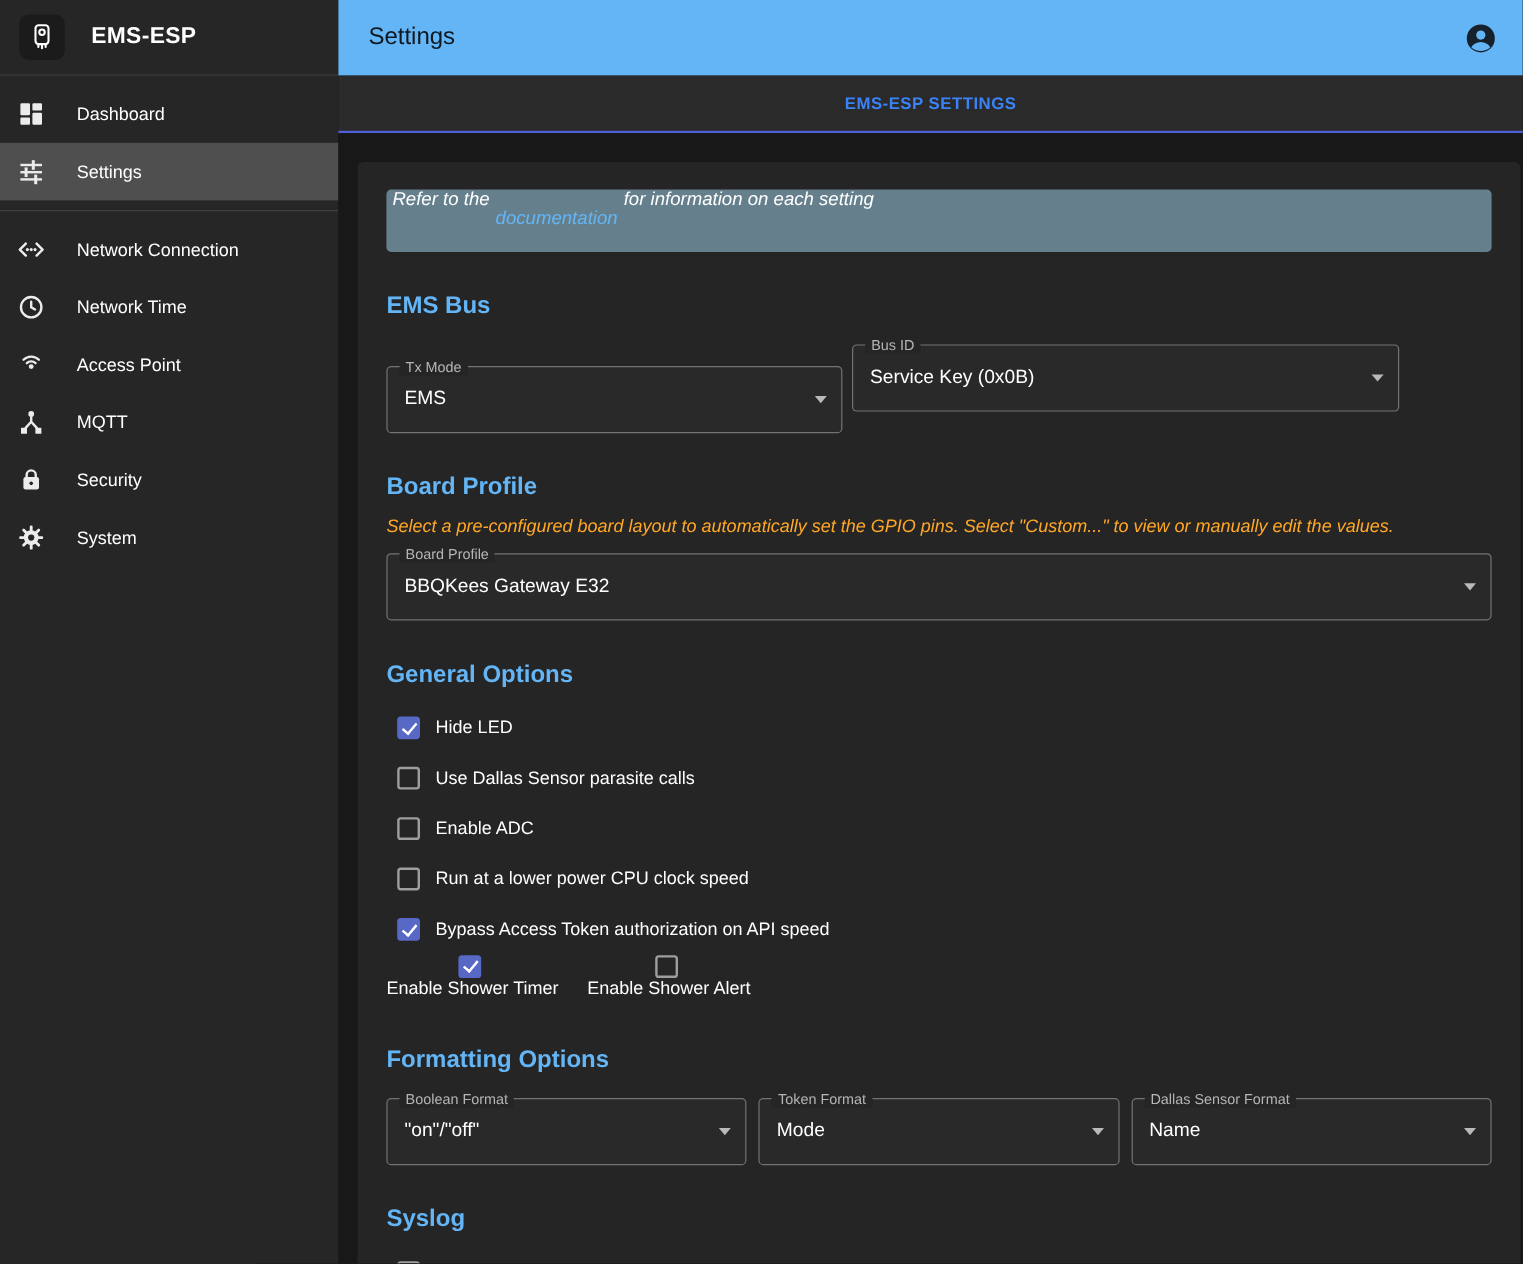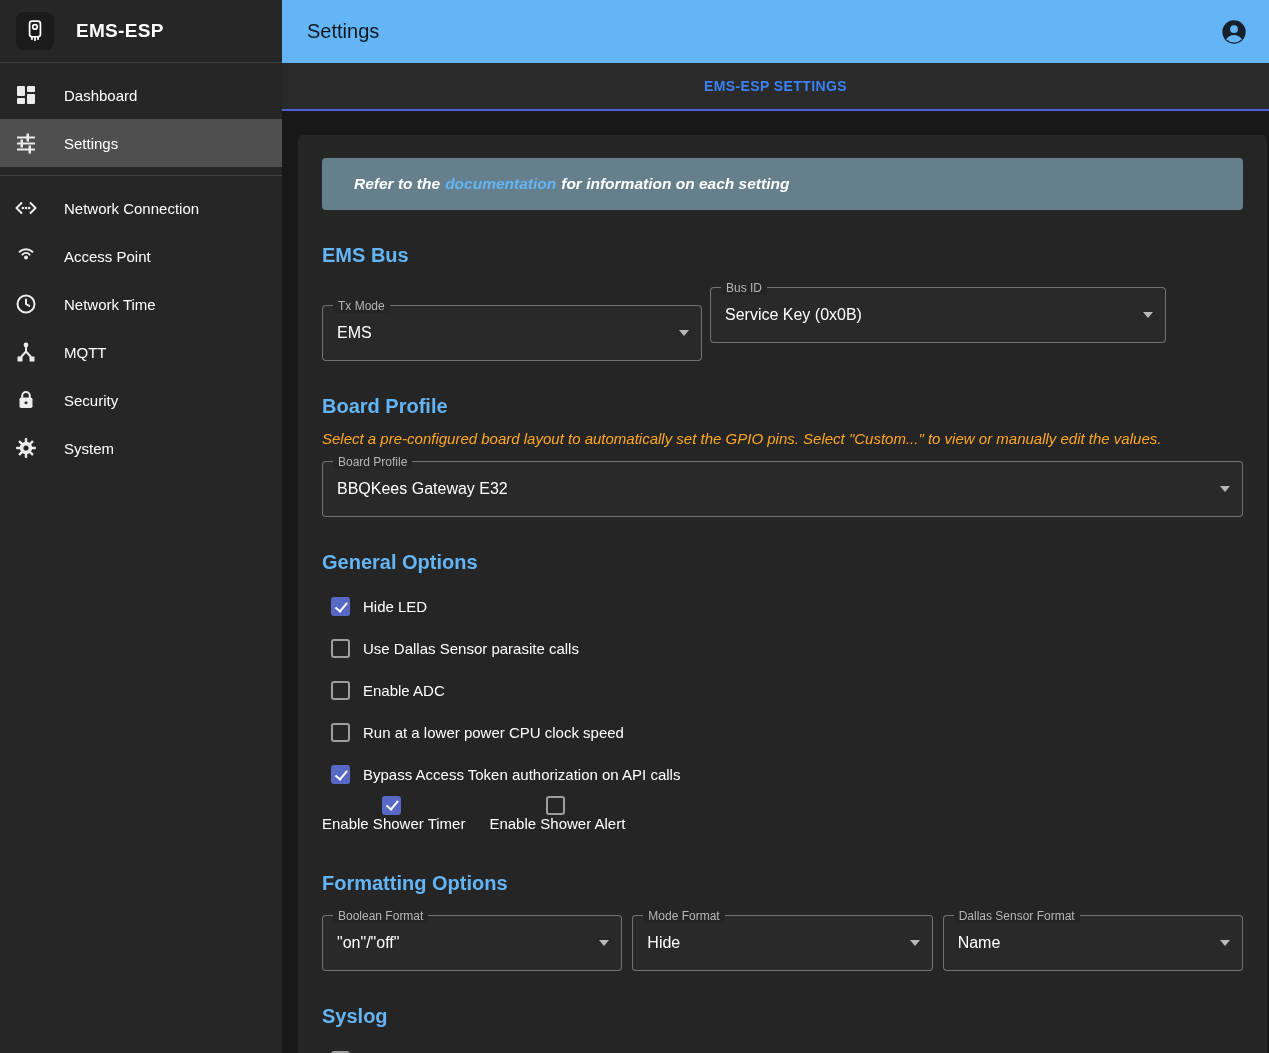--- a/index.html
+++ b/index.html
@@ -36,21 +36,21 @@
   .main{flex:1;display:flex;flex-direction:column;min-width:0;}
   .topbar{height:63px;flex:0 0 63px;background:var(--topbar-bg);display:flex;align-items:center;justify-content:space-between;padding:0 21px 0 25px;}
   .topbar-title{font-size:20px;font-weight:500;color:rgba(0,0,0,0.87);margin:0;}
   .account-btn{width:28px;height:28px;color:#17212b;cursor:pointer;display:flex;align-items:center;justify-content:center;}
   .tabbar{height:48px;flex:0 0 48px;background:#2a2a2a;display:flex;align-items:center;justify-content:center;border-bottom:2px solid var(--tab-indicator);cursor:pointer;}
   .tab-label{font-size:14px;font-weight:600;letter-spacing:.4px;color:#3b82f6;text-transform:uppercase;}
   .content{flex:1;background:#181818;overflow:hidden;}
   .panel{margin:24px 2px 0 16px;background:#252525;border-radius:5px;padding:12px 24px 24px;min-height:920px;}
 
   
-  .alert{margin-top:11px;background:var(--alert-bg);border-radius:4px;min-height:52px;display:flex;align-items:center;padding:0 32px;font-style:italic;font-size:15.5px;color:#fff;font-weight:bold;}
+  .alert{margin-top:11px;background:var(--alert-bg);border-radius:4px;min-height:52px;display:flex;padding:0 5px;font-style:italic;font-size:15.5px;color:#fff;}
   .alert a{color:var(--accent);margin:16px 5px;text-decoration:none;cursor:pointer;}
 
   
   .section-title{color:var(--accent);font-size:20px;font-weight:600;margin:34px 0 12px;}
   .hint{color:var(--hint-orange);font-style:italic;font-size:15px;margin:2px 0 12px;line-height:1.25;}
 
   
   .row{display:flex;gap:8px;}
   .row3{display:flex;gap:10px;align-items:flex-end;}
   .row3 .field{flex:1;}
@@ -132,36 +132,36 @@
                 <circle cx="15.2" cy="12" r="1.3"></circle>
               </g>
             </svg>
         </span>
         <span class="nav-label">Network Connection</span>
       </div>
 
       <div class="nav-item">
         <span class="nav-icon">
           <svg viewBox="0 0 24 24" width="24" height="24" fill="none" stroke="currentColor" stroke-width="2" stroke-linecap="round">
+              <circle cx="12" cy="12" r="8.5"></circle>
+              <path d="M12 7.5V12l3.2 1.9"></path>
+            </svg>
+        </span>
+        <span class="nav-label">Network Time</span>
+      </div>
+
+      <div class="nav-item">
+        <span class="nav-icon">
+          <svg viewBox="0 0 24 24" width="24" height="24" fill="none" stroke="currentColor" stroke-width="2" stroke-linecap="round">
               <circle cx="12" cy="13.5" r="2" fill="currentColor" stroke="none"></circle>
               <path d="M8.4 10.6a5.1 5.1 0 0 1 7.2 0"></path>
               <path d="M5.6 7.8a9.1 9.1 0 0 1 12.8 0"></path>
             </svg>
         </span>
         <span class="nav-label">Access Point</span>
-      </div>
-
-      <div class="nav-item">
-        <span class="nav-icon">
-          <svg viewBox="0 0 24 24" width="24" height="24" fill="none" stroke="currentColor" stroke-width="2" stroke-linecap="round">
-              <circle cx="12" cy="12" r="8.5"></circle>
-              <path d="M12 7.5V12l3.2 1.9"></path>
-            </svg>
-        </span>
-        <span class="nav-label">Network Time</span>
       </div>
 
       <div class="nav-item">
         <span class="nav-icon">
           <svg viewBox="0 0 24 24" width="24" height="24">
               <g fill="none" stroke="currentColor" stroke-width="2">
                 <path d="M12 7v4.5M12 11.5 7 17M12 11.5 17 17"></path>
               </g>
               <g fill="currentColor">
                 <circle cx="12" cy="5" r="2.4"></circle>
@@ -267,21 +267,21 @@
           <span class="check-label">Enable ADC</span>
         </label>
 
         <label class="check-row">
           <span class="checkbox"></span>
           <span class="check-label">Run at a lower power CPU clock speed</span>
         </label>
 
         <label class="check-row">
           <span class="checkbox checked"></span>
-          <span class="check-label">Bypass Access Token authorization on API calls</span>
+          <span class="check-label">Bypass Access Token authorization on API speed</span>
         </label>
 
         <div class="check-group-row">
           <label class="check-row inline">
             <span class="checkbox checked"></span>
             <span class="check-label">Enable Shower Timer</span>
           </label>
           <label class="check-row inline">
             <span class="checkbox"></span>
             <span class="check-label">Enable Shower Alert</span>
@@ -289,22 +289,22 @@
         </div>
 
         <h2 class="section-title">Formatting Options</h2>
         <div class="row3">
           <div class="field">
             <span class="field-label">Boolean Format</span>
             <span class="field-value">"on"/"off"</span>
             <span class="caret"></span>
           </div>
           <div class="field">
-            <span class="field-label">Mode Format</span>
-            <span class="field-value">Hide</span>
+            <span class="field-label">Token Format</span>
+            <span class="field-value">Mode</span>
             <span class="caret"></span>
           </div>
           <div class="field">
             <span class="field-label">Dallas Sensor Format</span>
             <span class="field-value">Name</span>
             <span class="caret"></span>
           </div>
         </div>
 
         <h2 class="section-title">Syslog</h2>

